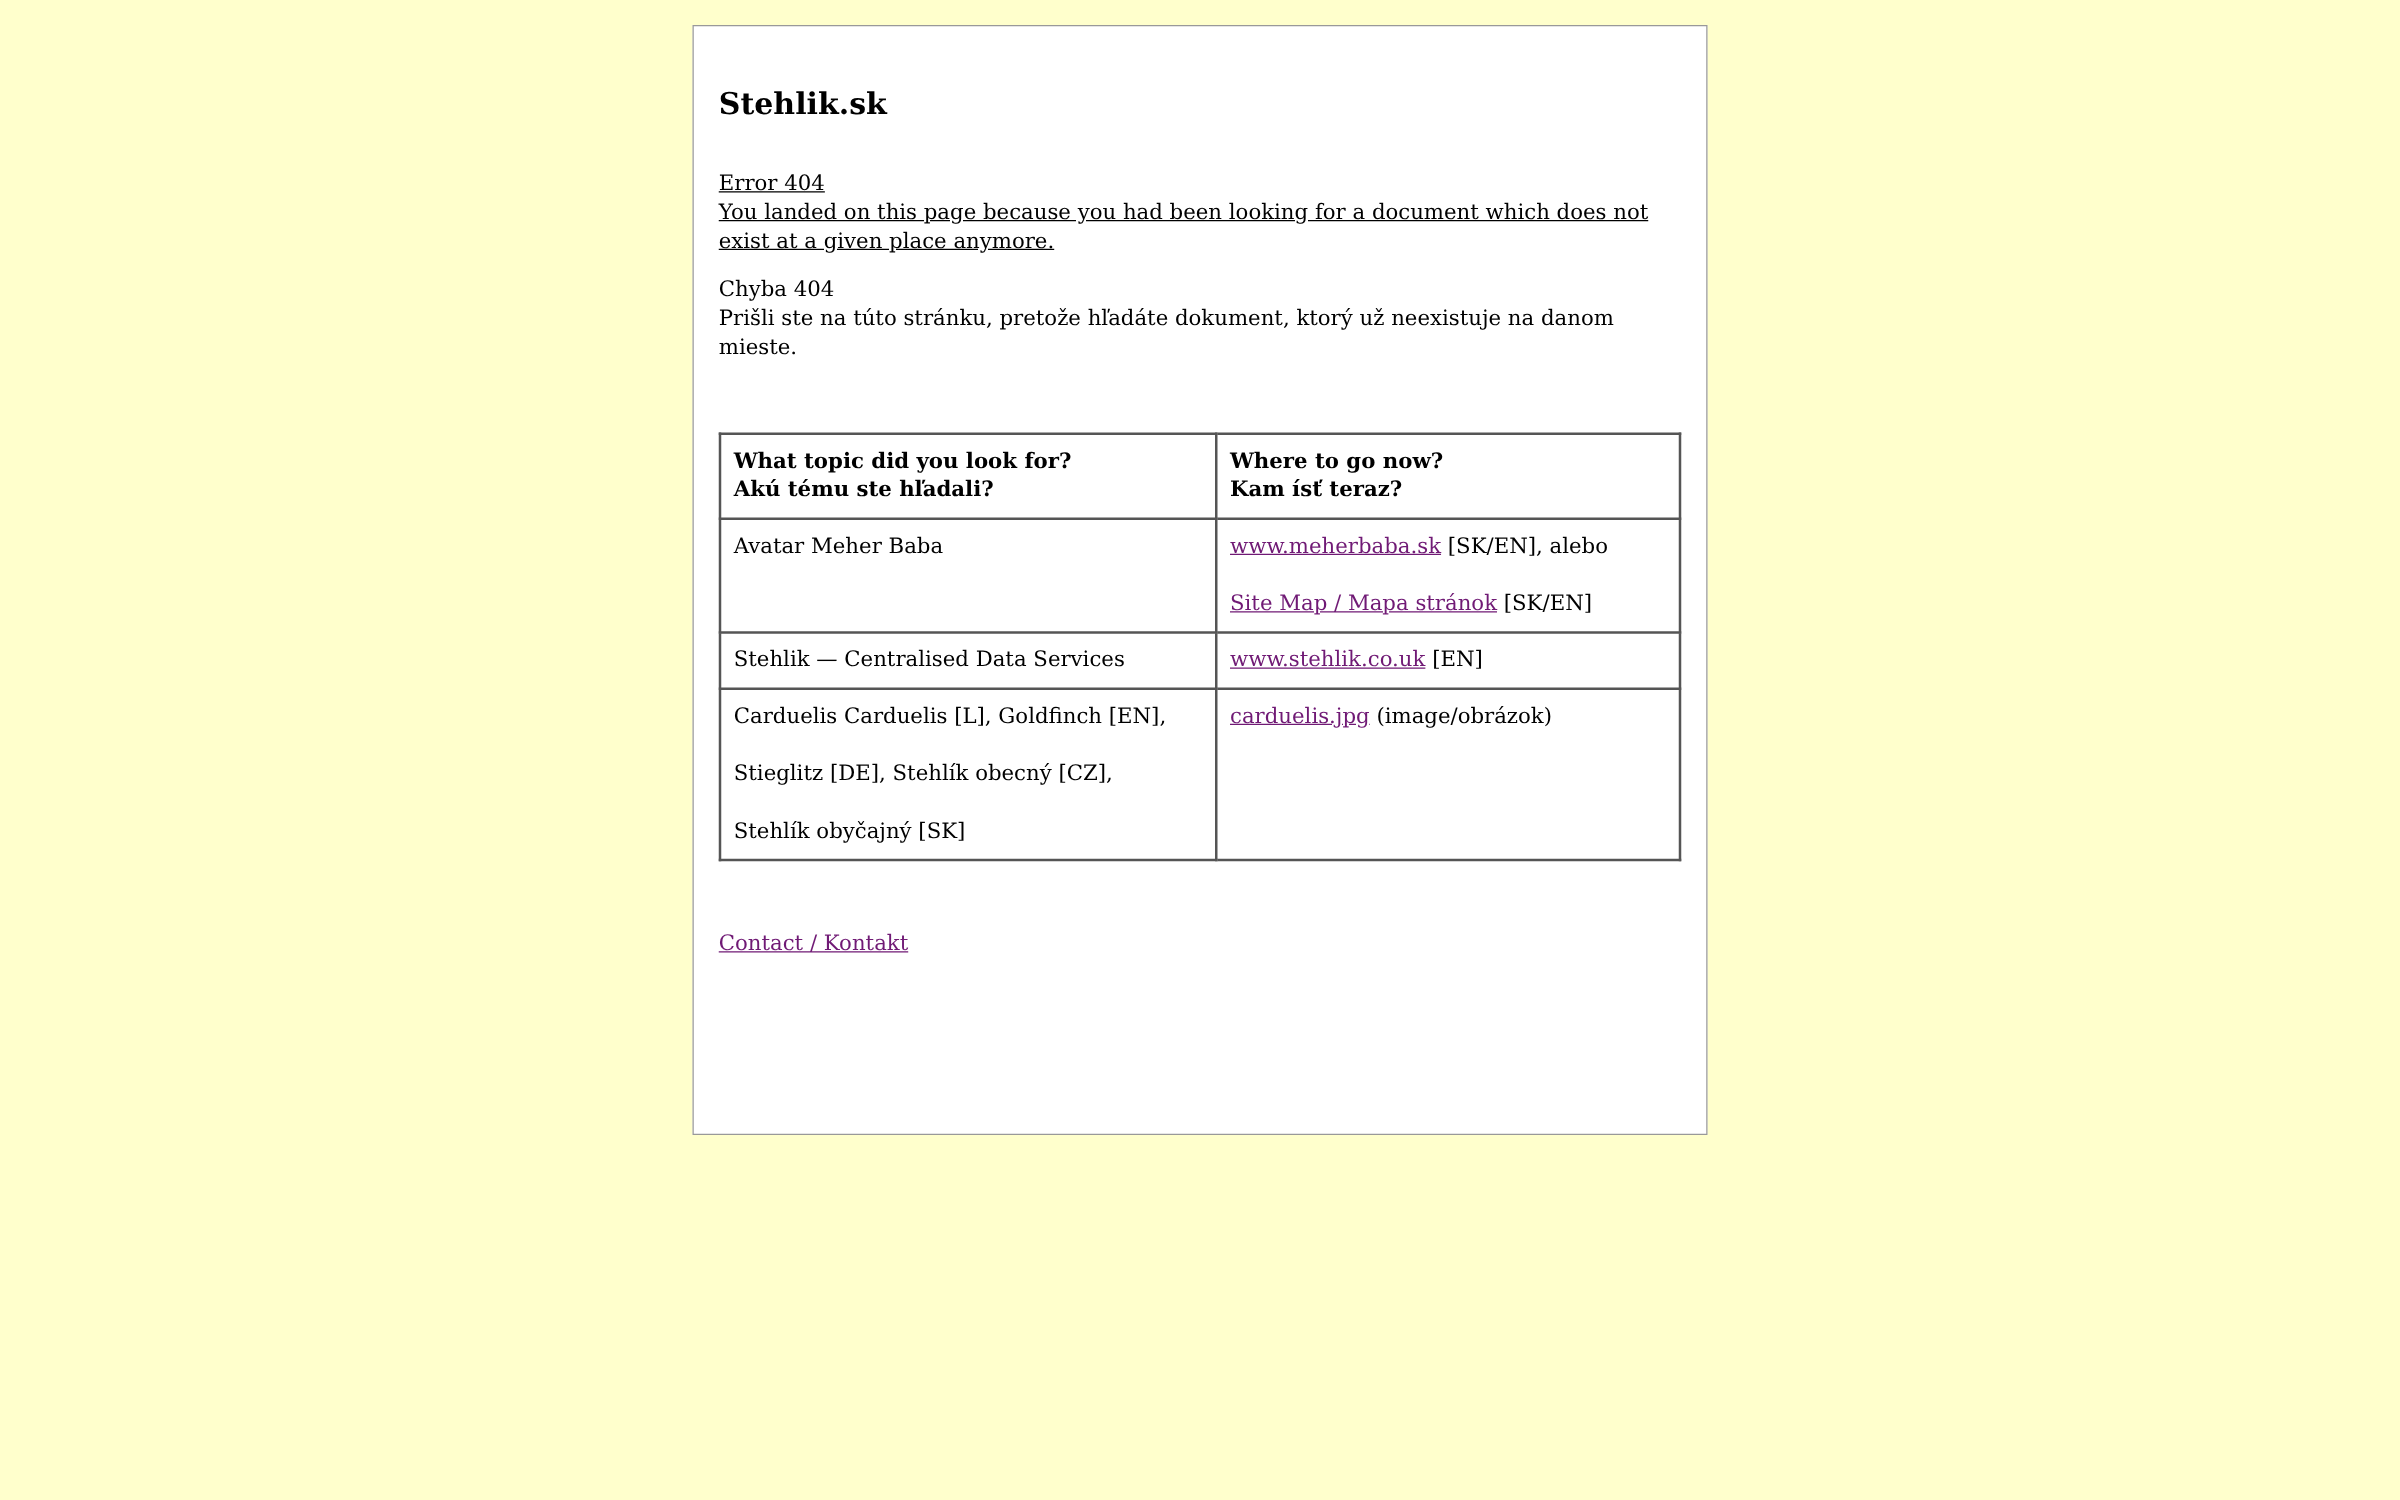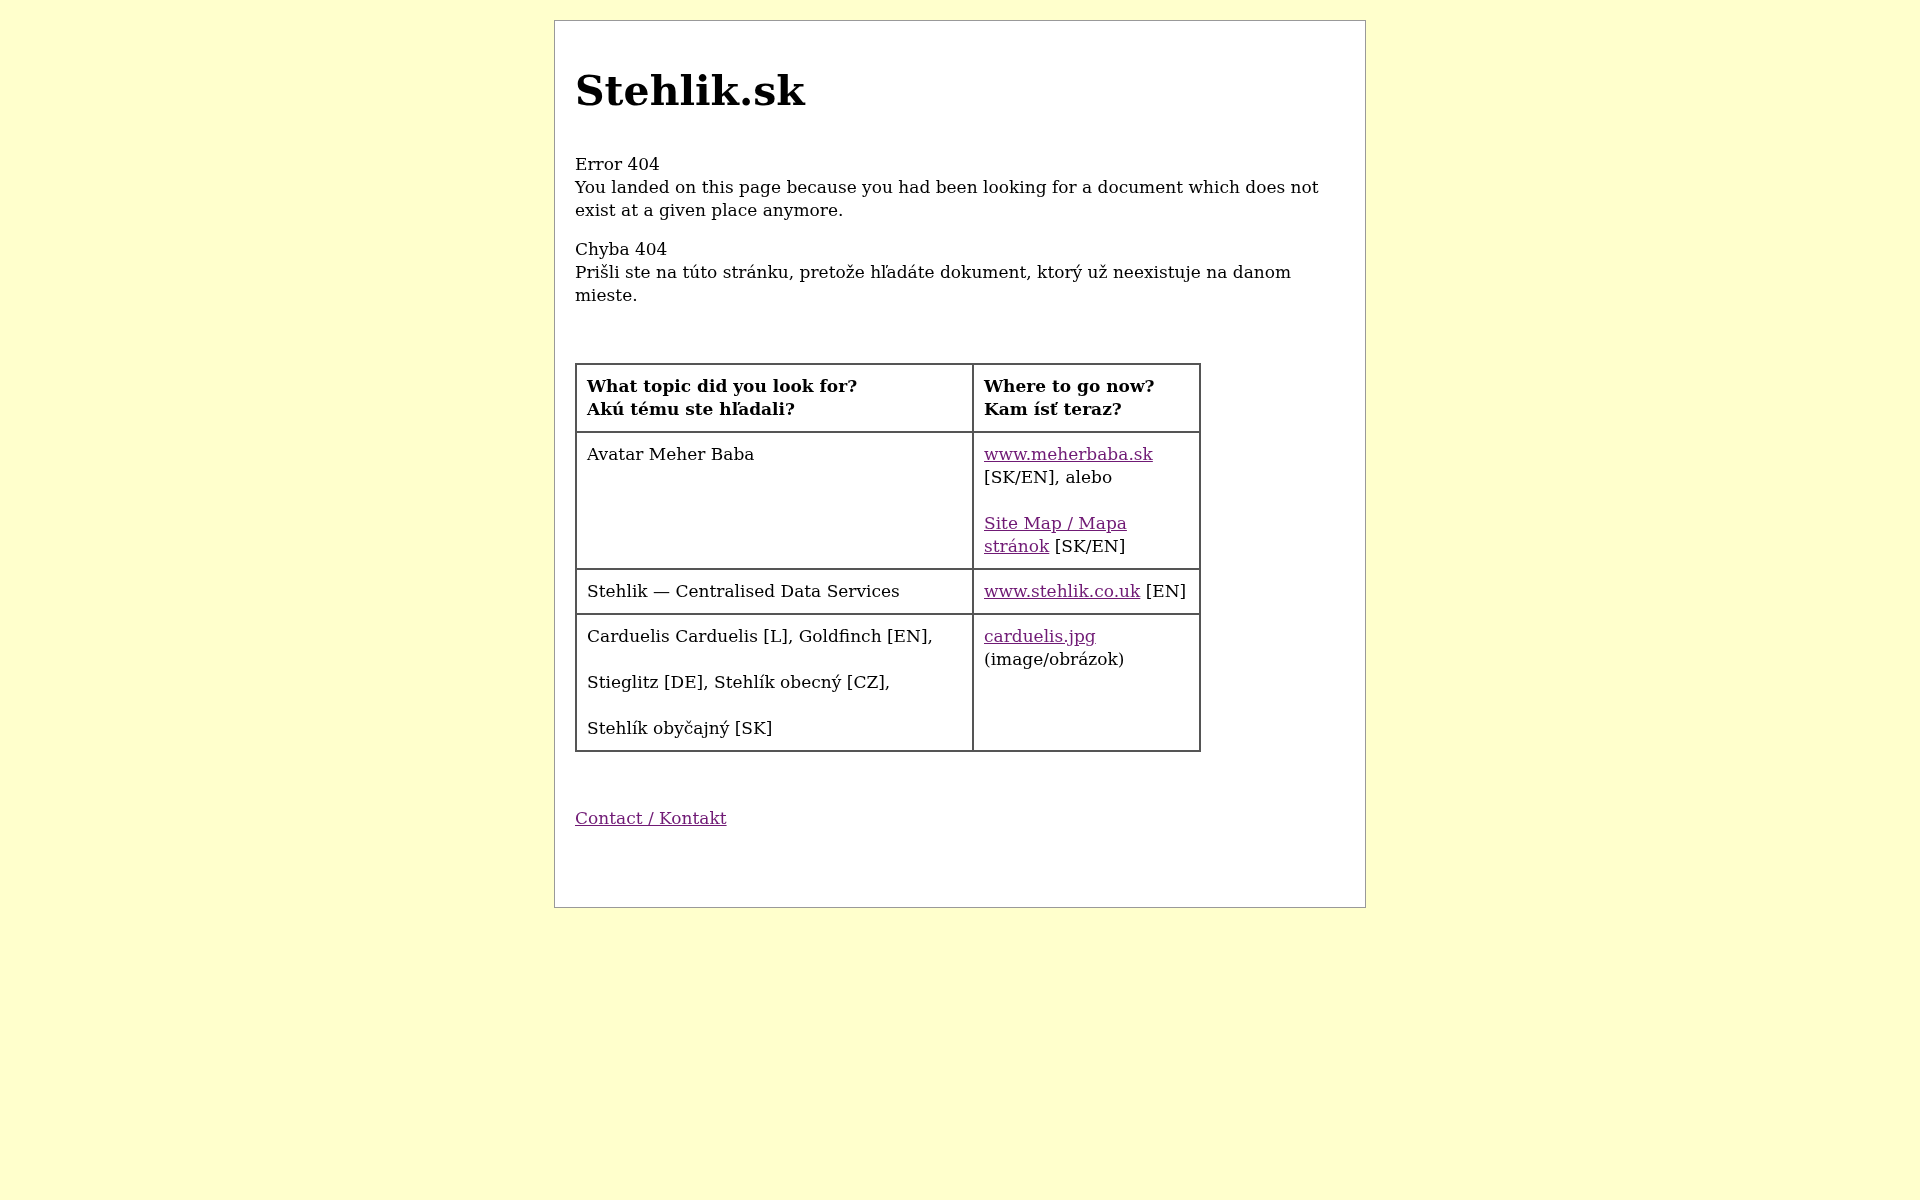--- a/index.html
+++ b/index.html
@@ -16,34 +16,34 @@
       left: 554px;
       top: 20px;
       width: 770px;
       height: 846px;
       background: #ffffff;
       border: 1px solid #999999;
       padding: 20px 20px 20px 20px;
     }
     h1 {
       margin: 30px 0 0 0;
-      font-size: 41px;
+      font-size: 24px;
       font-weight: bold;
       line-height: 1;
     }
     .msg {
       margin: 0;
       line-height: 23px;
     }
-    .msg-en { margin-top: 41px; }
+    .msg-en { margin-top: 41px; text-decoration: underline; }
     .msg-sk { margin-top: 16px; }
     table {
       margin-top: 56px;
       border-collapse: collapse;
-      width: 626px;
+      width: 770px;
       font-size: 17px;
     }
     td, th {
       border: 2px solid #555555;
       padding: 10px 10px;
       vertical-align: top;
       text-align: left;
       line-height: 23px;
     }
     th { font-weight: bold; }

